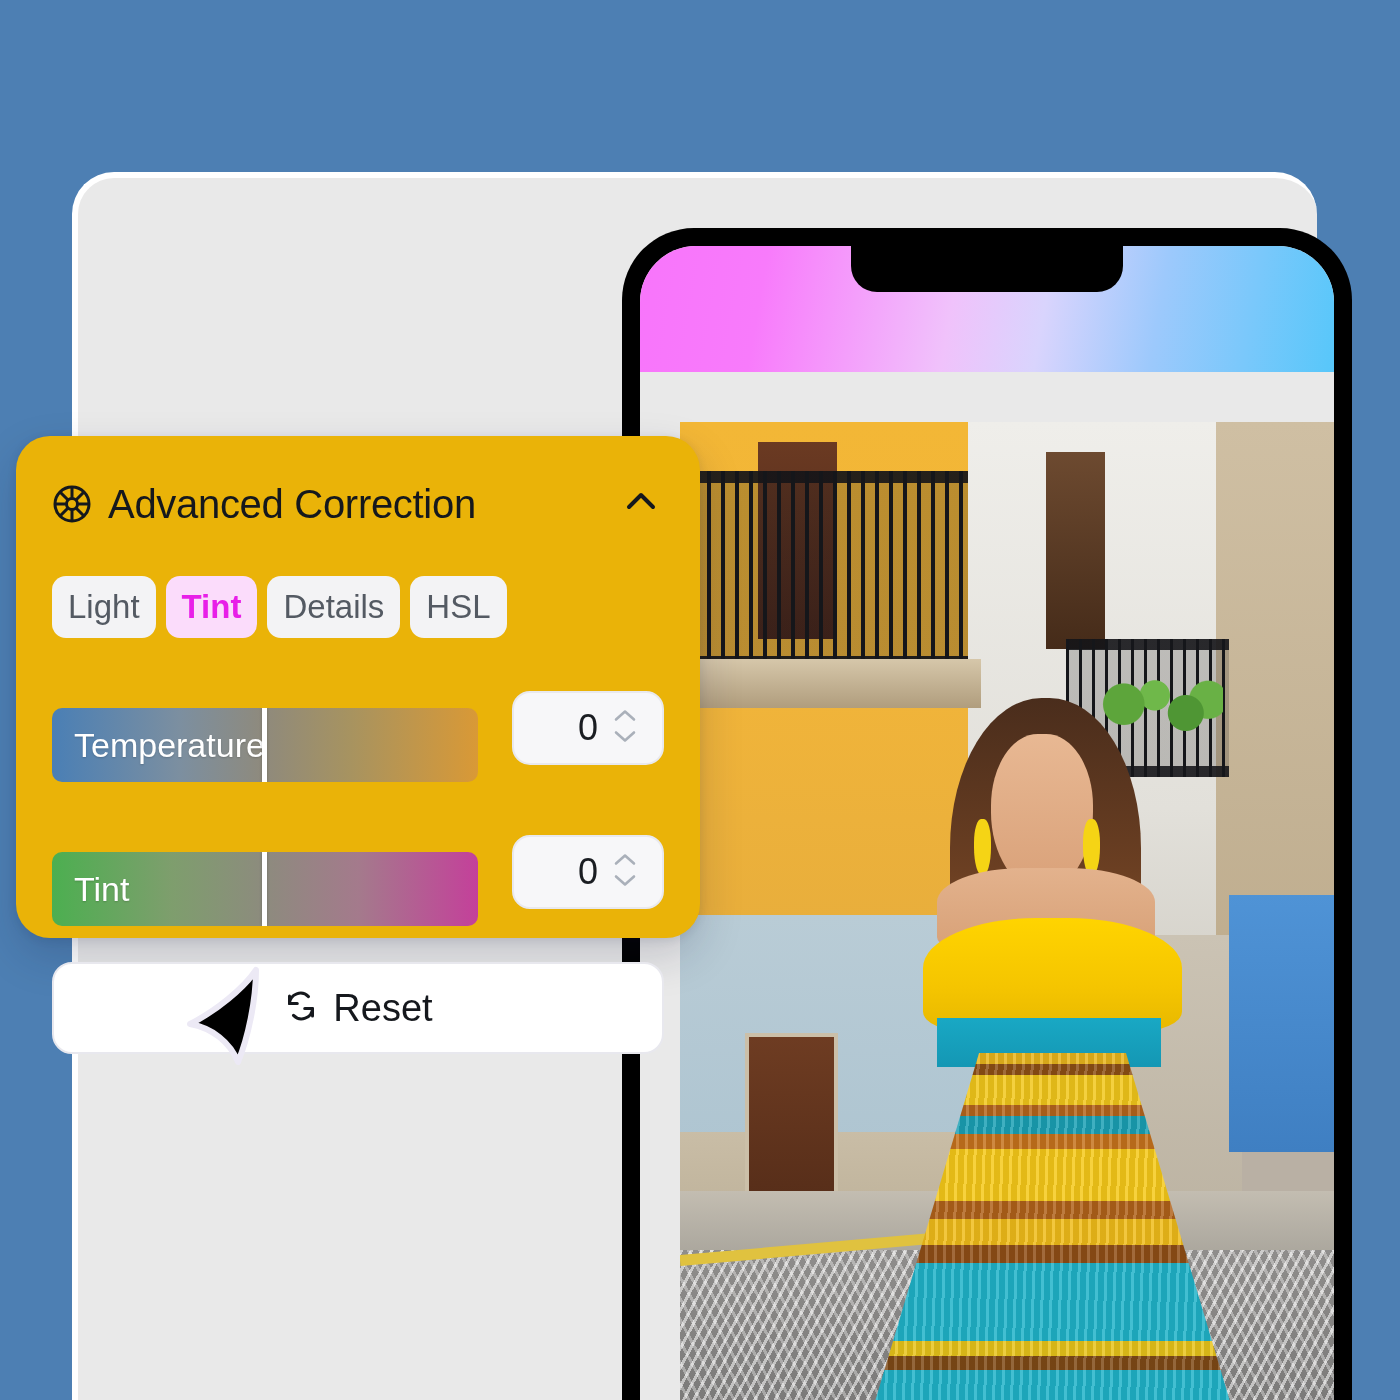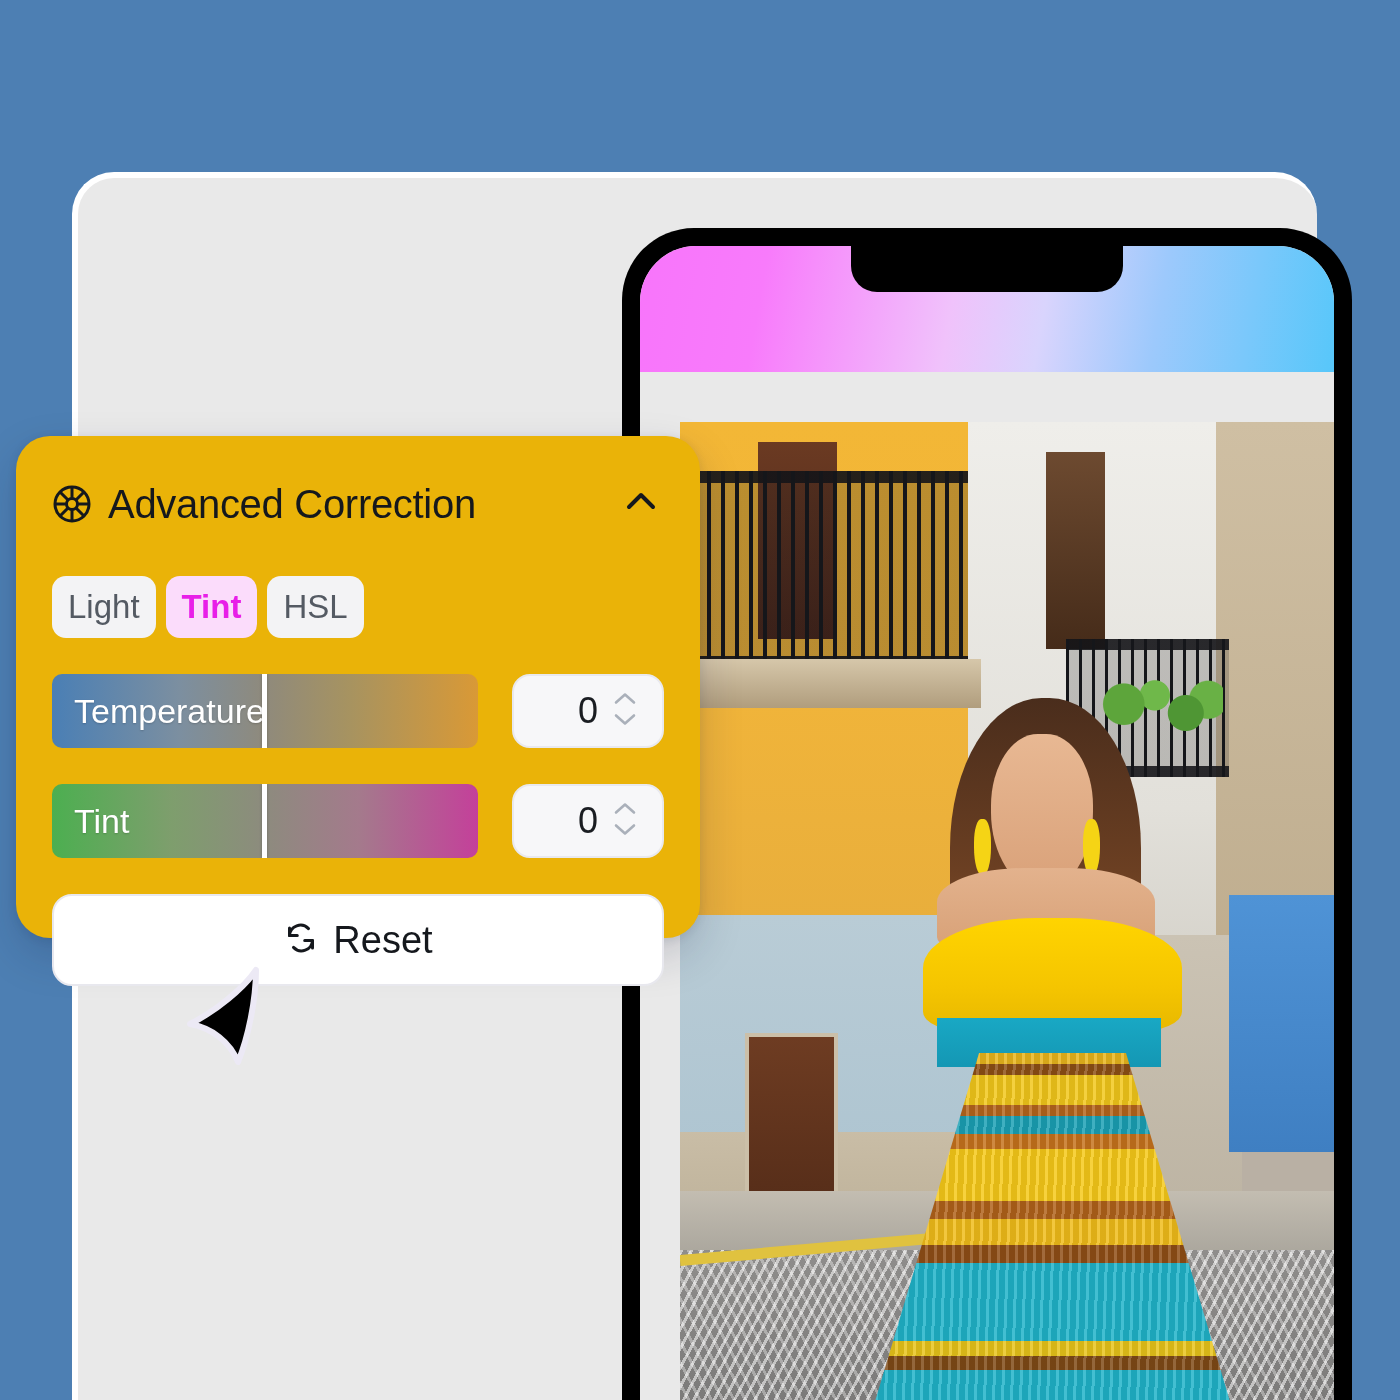--- a/index.html
+++ b/index.html
@@ -247,20 +247,21 @@
   }
   .tab.active { background:#fbdcfb; color:#e81fe8; font-weight: 700; }
 
   .slider-row { display:flex; align-items:center; gap:34px; margin-top: 36px; }
   .slider-track {
     position: relative;
     width: 426px; height: 74px;
     border-radius: 10px;
     overflow: hidden;
     flex: 0 0 auto;
+    margin-top: 34px;
   }
   .slider-track.temperature {
     background: linear-gradient(90deg, #4a7fb5 0%, #7c8fa0 30%, #8f8a7c 50%, #a79360 70%, #d99936 100%);
   }
   .slider-track.tint {
     background: linear-gradient(90deg, #4caf50 0%, #7e9e6d 28%, #8d8b7e 50%, #a47a8c 72%, #c4409a 100%);
   }
   .slider-label {
     position:absolute; left: 22px; top: 50%; transform: translateY(-50%);
     color:#ffffff; font-size: 34px; font-weight:400;
@@ -387,20 +388,21 @@
           <svg viewBox="0 0 46 46" width="46" height="46" aria-hidden="true">
             <polyline points="11,28 23,16 35,28" fill="none" stroke="#15181d" stroke-width="4" stroke-linecap="round" stroke-linejoin="round"></polyline>
           </svg>
         </span>
       </span>
     </div>
 
     <div class="tabs">
       <div class="tab">Light</div>
       <div class="tab active">Tint</div>
+      <div class="tab">Details</div>
       <div class="tab">HSL</div>
     </div>
 
     <div class="slider-row">
       <div class="slider-track temperature">
         <span class="slider-label">Temperature</span>
         <span class="slider-thumb" style="left:49.3%"></span>
       </div>
       <div class="num-box">
         <span class="num-value">0</span>

